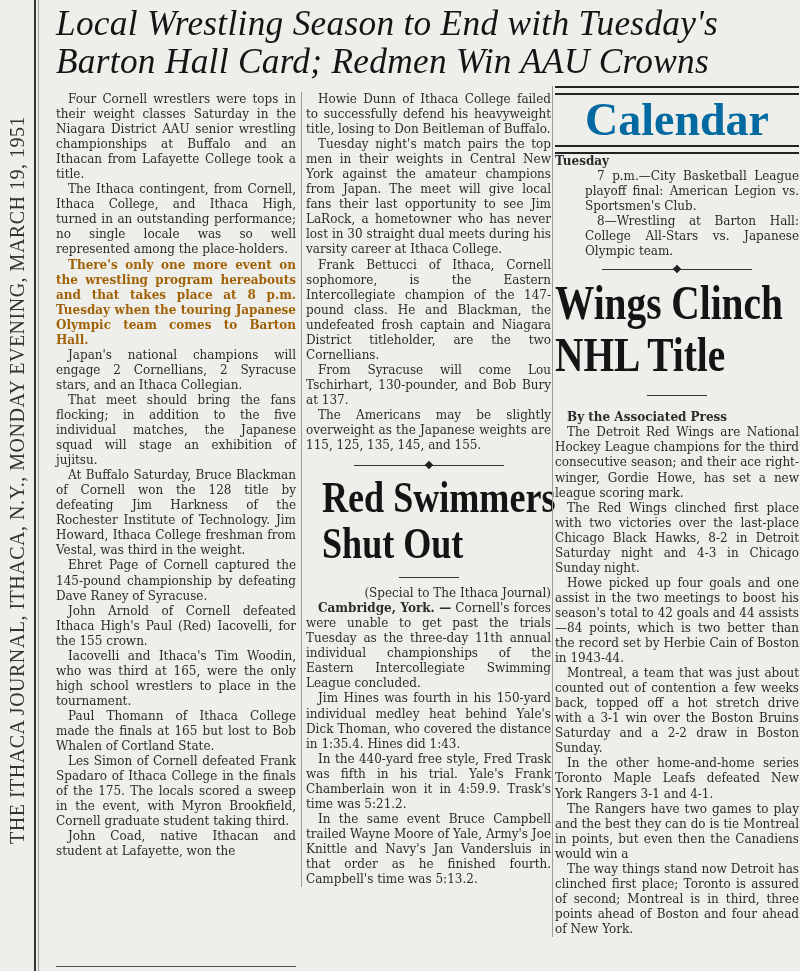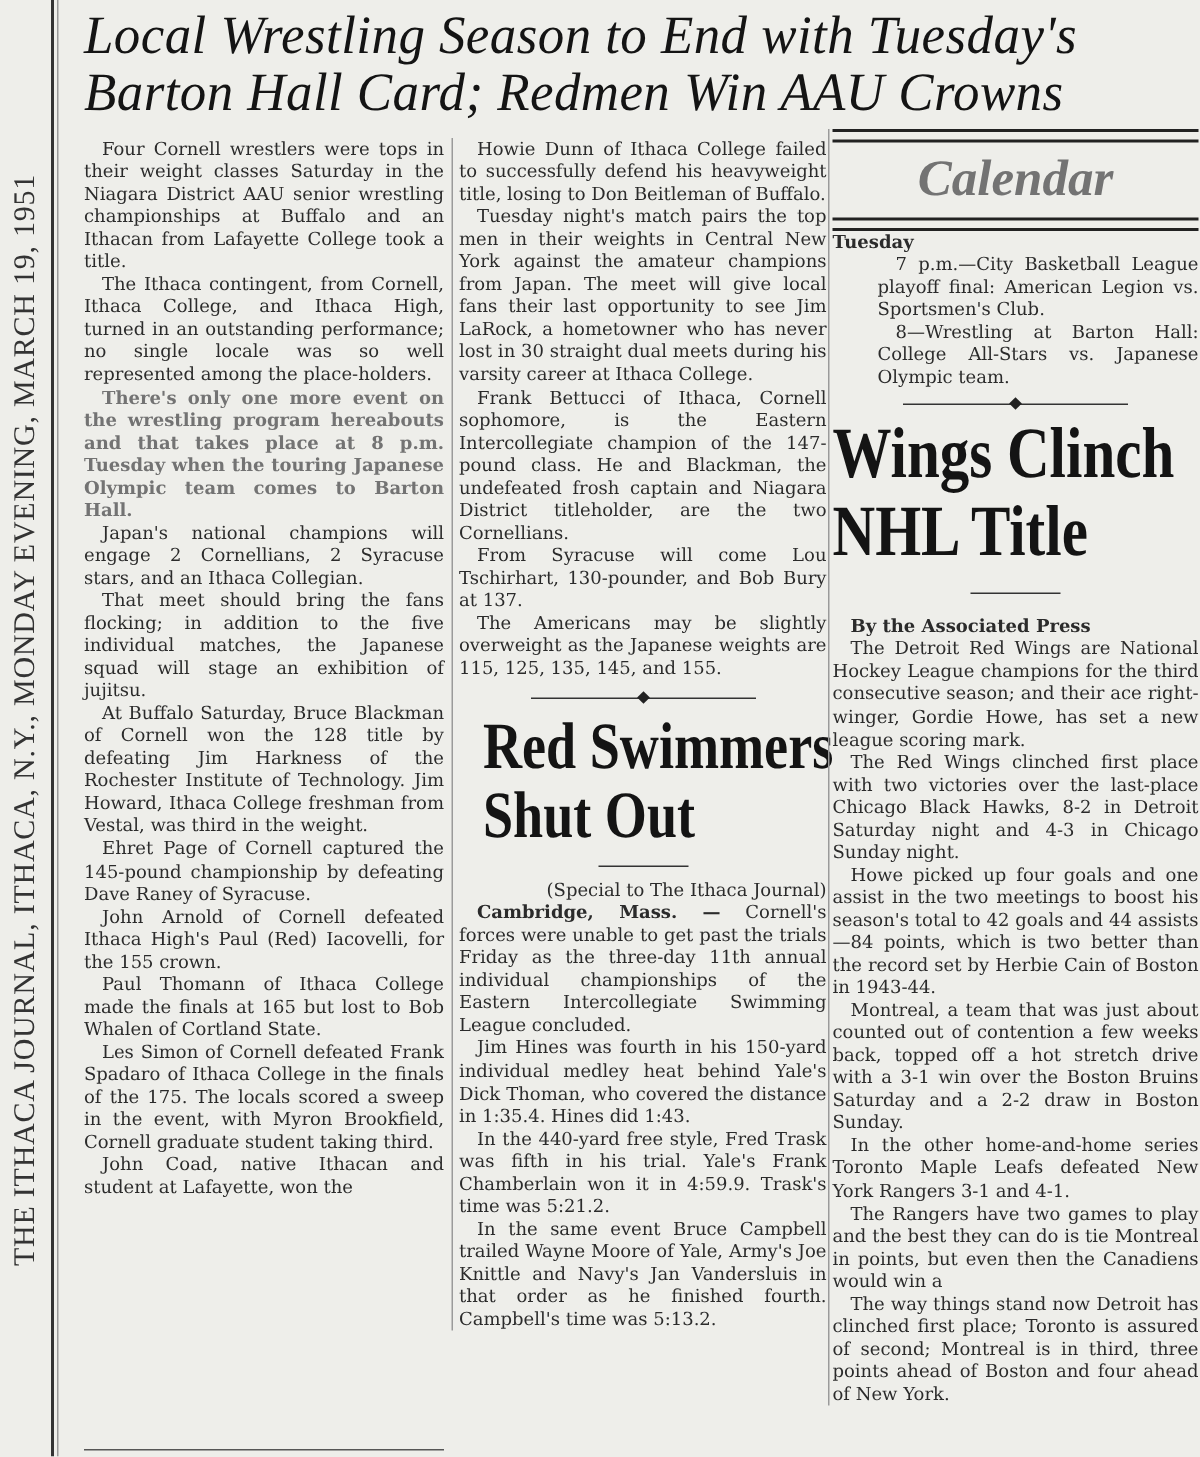--- a/index.html
+++ b/index.html
@@ -30,29 +30,29 @@
       transform: scaleX(0.98); transform-origin: left top;
     }
     .col {
       position: absolute; top: 92px;
       font-family: "DejaVu Serif", serif;
       font-size: 12px; line-height: 15.05px; color: #2b2b2b;
       text-align: justify;
     }
     .col p { margin: 0; text-indent: 12px; }
     .col p.noindent { text-indent: 0; }
-    .col p.bold { font-weight: bold; color: #737373; }
+    .col p.bold { font-weight: bold; color: #a16207; }
     #col1 { left: 56px; width: 240px; }
     #col2 { left: 301px; width: 245px; border-left: 1px solid #9a9a9a; padding-left: 4px; top: 92px; }
     #col3 { left: 552px; width: 244px; border-left: 1px solid #9a9a9a; padding-left: 2px; top: 86px; }
     .bottom-rule { position:absolute; left:56px; top:966px; width:240px; height:1px; background:#555; }
     .calendar-rule { height: 5px; border-top: 2px solid #222; border-bottom: 2px solid #222; margin: 0 0 0 0; }
     .calendar-title {
       font-family: "Liberation Serif", serif; font-weight: bold;
-      font-size: 34px; text-align: center; line-height: 50px; color: #737373; font-style: italic;
+      font-size: 46px; text-align: center; line-height: 50px; color: #0369a1;
     }
     .cal-day { font-weight: bold; margin-top: 8px; }
     .cal-item { padding-left: 30px; text-indent: -30px; text-align: justify; }
     .dash-rule {
       position: relative; height: 14px; margin: 0 auto; width: 150px;
     }
     .dash-rule::before {
       content: ""; position: absolute; left: 0; right: 0; top: 6px; height: 1px; background: #333;
     }
     .dash-rule .dot {
@@ -85,20 +85,21 @@
 
 <div class="col" id="col1">
   <p>Four Cornell wrestlers were tops in their weight classes Saturday in the Niagara District AAU senior wrestling championships at Buffalo and an Ithacan from Lafayette College took a title.</p>
   <p>The Ithaca contingent, from Cornell, Ithaca College, and Ithaca High, turned in an outstanding performance; no single locale was so well represented among the place-holders.</p>
   <p class="bold">There's only one more event on the wrestling program hereabouts and that takes place at 8 p.m. Tuesday when the touring Japanese Olympic team comes to Barton Hall.</p>
   <p>Japan's national champions will engage 2 Cornellians, 2 Syracuse stars, and an Ithaca Collegian.</p>
   <p>That meet should bring the fans flocking; in addition to the five individual matches, the Japanese squad will stage an exhibition of jujitsu.</p>
   <p>At Buffalo Saturday, Bruce Blackman of Cornell won the 128 title by defeating Jim Harkness of the Rochester Institute of Technology. Jim Howard, Ithaca College freshman from Vestal, was third in the weight.</p>
   <p>Ehret Page of Cornell captured the 145-pound championship by defeating Dave Raney of Syracuse.</p>
   <p>John Arnold of Cornell defeated Ithaca High's Paul (Red) Iacovelli, for the 155 crown.</p>
+  <p>Iacovelli and Ithaca's Tim Woodin, who was third at 165, were the only high school wrestlers to place in the tournament.</p>
   <p>Paul Thomann of Ithaca College made the finals at 165 but lost to Bob Whalen of Cortland State.</p>
   <p>Les Simon of Cornell defeated Frank Spadaro of Ithaca College in the finals of the 175. The locals scored a sweep in the event, with Myron Brookfield, Cornell graduate student taking third.</p>
   <p>John Coad, native Ithacan and student at Lafayette, won the</p>
 </div>
 <div class="bottom-rule"></div>
 
 <div class="col" id="col2">
   <p>Howie Dunn of Ithaca College failed to successfully defend his heavyweight title, losing to Don Beitleman of Buffalo.</p>
   <p>Tuesday night's match pairs the top men in their weights in Central New York against the amateur champions from Japan. The meet will give local fans their last opportunity to see Jim LaRock, a hometowner who has never lost in 30 straight dual meets during his varsity career at Ithaca College.</p>
   <p>Frank Bettucci of Ithaca, Cornell sophomore, is the Eastern Intercollegiate champion of the 147-pound class. He and Blackman, the undefeated frosh captain and Niagara District titleholder, are the two Cornellians.</p>
@@ -108,21 +109,21 @@
   <div class="dash-rule" style="margin-top:6px;">
       <span class="dot"></span>
     </div>
 
   <div style="margin-top:2px;margin-left:16px;">
     <div class="big-head">Red Swimmers</div>
     <div class="big-head">Shut Out</div>
   </div>
   <div class="short-rule"></div>
   <p class="center-line">(Special to The Ithaca Journal)</p>
-  <p><b>Cambridge, Mass. —</b> <span>Cornell's forces were unable to get past the trials Friday as the three-day 11th annual individual championships of the Eastern Intercollegiate Swimming League concluded.</span></p>
+  <p><b>Cambridge, York. —</b> <span>Cornell's forces were unable to get past the trials Tuesday as the three-day 11th annual individual championships of the Eastern Intercollegiate Swimming League concluded.</span></p>
   <p>Jim Hines was fourth in his 150-yard individual medley heat behind Yale's Dick Thoman, who covered the distance in 1:35.4. Hines did 1:43.</p>
   <p>In the 440-yard free style, Fred Trask was fifth in his trial. Yale's Frank Chamberlain won it in 4:59.9. Trask's time was 5:21.2.</p>
   <p>In the same event Bruce Campbell trailed Wayne Moore of Yale, Army's Joe Knittle and Navy's Jan Vandersluis in that order as he finished fourth. Campbell's time was 5:13.2.</p>
 </div>
 
 <div class="col" id="col3">
   <div class="calendar-rule"></div>
   <div class="calendar-title">Calendar</div>
   <div class="calendar-rule"></div>
   <p class="cal-day noindent">Tuesday</p>

